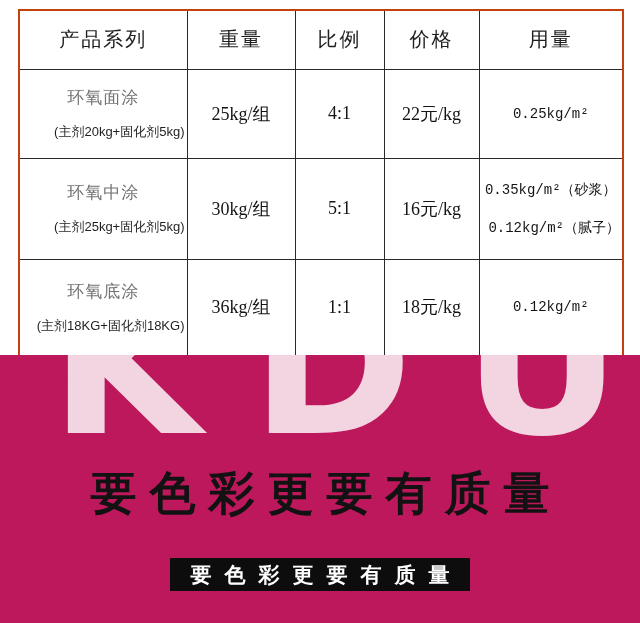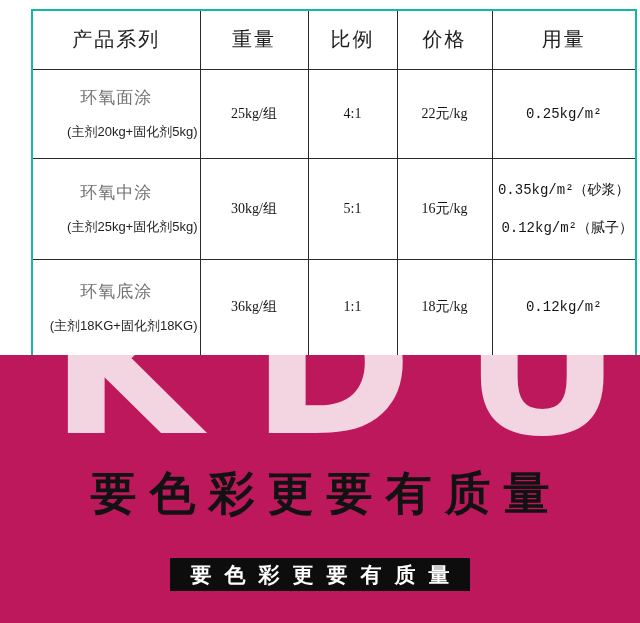--- a/index.html
+++ b/index.html
@@ -21,41 +21,41 @@
     border-collapse: collapse;
     table-layout: fixed;
     background: #ffffff;
   }
   .spec-table td {
     border: 1px solid #2a2a2a;
     text-align: center;
     vertical-align: middle;
     padding: 0 2px;
   }
-  .spec-table { border: 2px solid #14b8a6; margin-left: 13px; }
+  .spec-table { border: 2px solid #c2410c; }
   .spec-table tr.header-row td {
     font-size: 20px;
     font-weight: 400;
     letter-spacing: 2px;
     color: #202020;
   }
   .product-name {
     font-size: 17px;
     letter-spacing: 1px;
     color: #737373;
   }
   .product-sub {
     margin-top: 14px;
     font-size: 13px;
     color: #1f1f1f;
     text-align: right;
   }
   .num-cell {
     font-family: "Liberation Serif", serif;
-    font-size: 14px;
+    font-size: 18px;
     color: #141414;
   }
   .usage-cell {
     font-family: Liberation Mono, monospace;
     font-size: 14px;
     color: #141414;
   }
   .usage-line + .usage-line { margin-top: 20px; text-align: right; }
 
   

